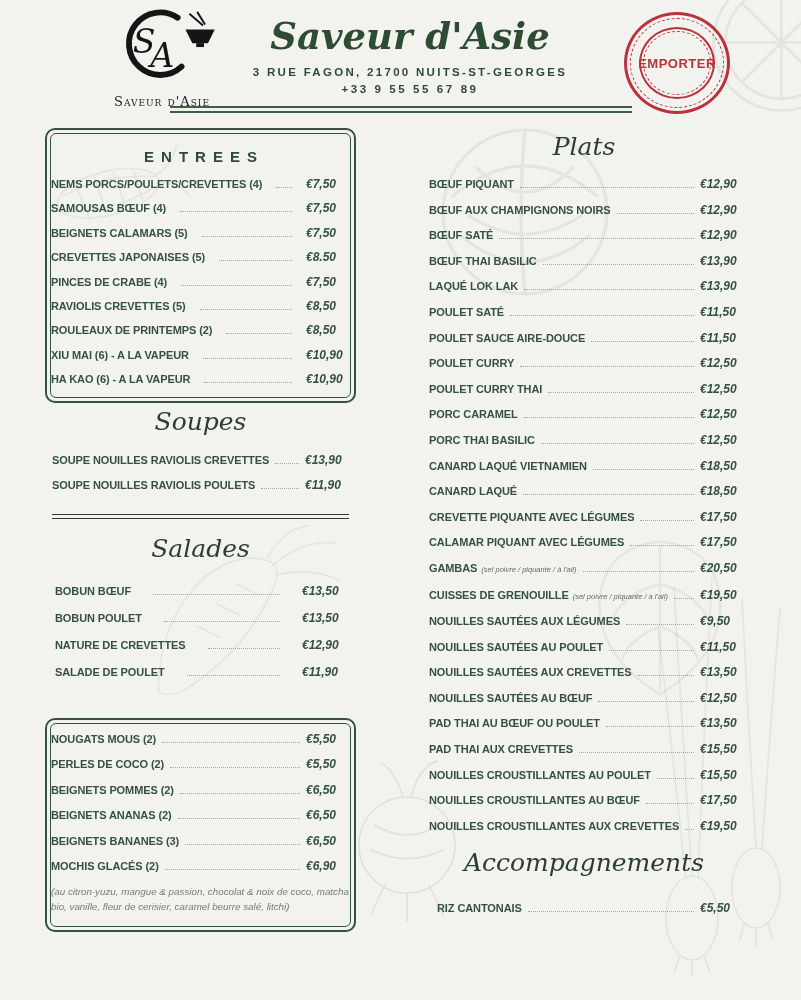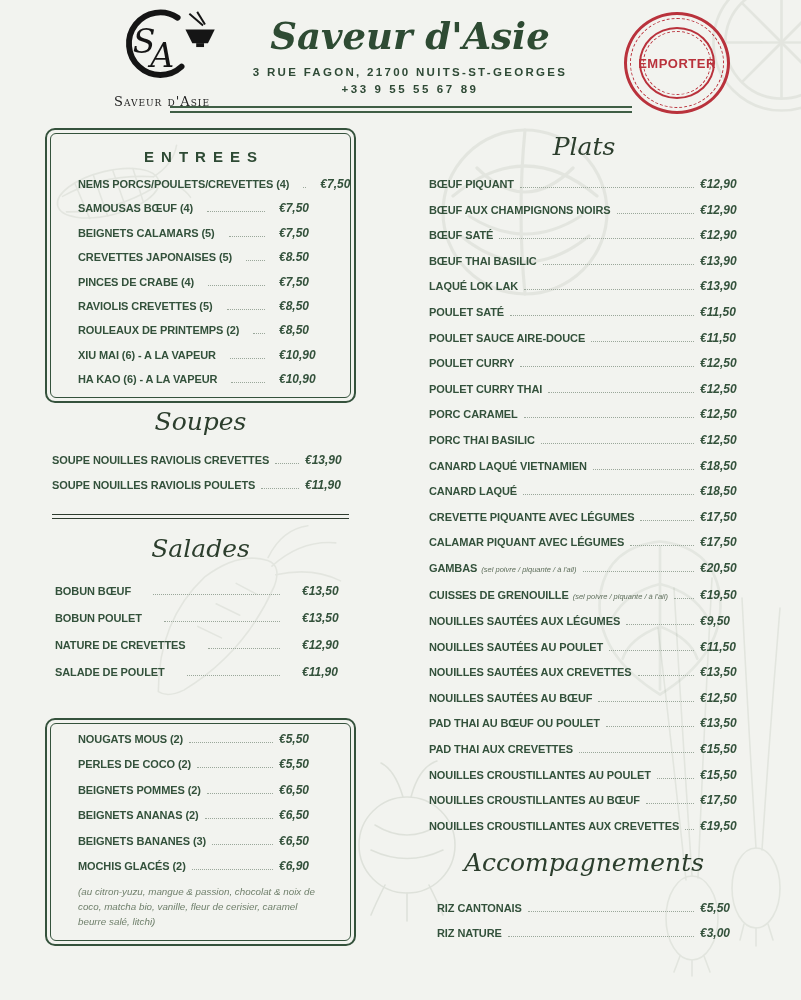--- a/index.html
+++ b/index.html
@@ -43,21 +43,21 @@
   .leader { flex:1 1 auto; min-width:3px; border-bottom:1.3px dotted #9aa79a; margin:0 6px; height:1px; }
   .price { font-weight:bold; font-style:italic; font-size:12px; white-space:nowrap;
     flex:0 0 auto; min-width:44px; text-align:left; color:#33513b; }
 
   .script-heading { font-family:"DejaVu Serif", serif; font-style:italic;
     font-size:25px; color:#2c3e2d; text-align:center; font-weight:normal; }
 
   
   .col-left { position:absolute; left:45px; top:128px; width:311px; height:860px; }
   .box { border:2px solid #35523c; border-radius:10px; padding:3px; }
-  .box-inner { border:1px solid #35523c; border-radius:6px; padding:9px 27px 11px; }
+  .box-inner { border:1px solid #35523c; border-radius:6px; padding:9px 0 11px; }
   .box-title { text-align:center; font-weight:bold; font-size:15px; letter-spacing:7px;
     text-indent:7px; color:#2e4a34; margin:5px 0 13px; }
   .entrees-list .row { margin-bottom:11.4px;gap:8px; }
   .entrees-list .row:last-child { margin-bottom:0; }
 
   .soupes { position:absolute; top:279px; left:0; right:0; }
   .soupes-list { margin-top:18px; padding:0 7px; }
   .soupes-list .row { margin-bottom:12px; }
 
   .sep { position:absolute; top:386px; left:7px; right:7px; height:2.5px;
@@ -561,25 +561,20 @@
     <div class="accomp">
       <div class="script-heading">Accompagnements</div>
       <div class="accomp-list">
 
           <div class="row">
             <span class="name">RIZ CANTONAIS</span>
             <span class="leader"></span>
             <span class="price">€5,50</span>
           </div>
 
-          <div class="row">
-            <span class="name">RIZ NATURE</span>
-            <span class="leader"></span>
-            <span class="price">€3,00</span>
-          </div>
         </div>
     </div>
   </div>
 
   <div class="footer">
     <span class="ig-icon">
       <span class="ig-frame"></span>
       <span class="ig-lens"></span>
       <span class="ig-dot"></span>
     </span>

